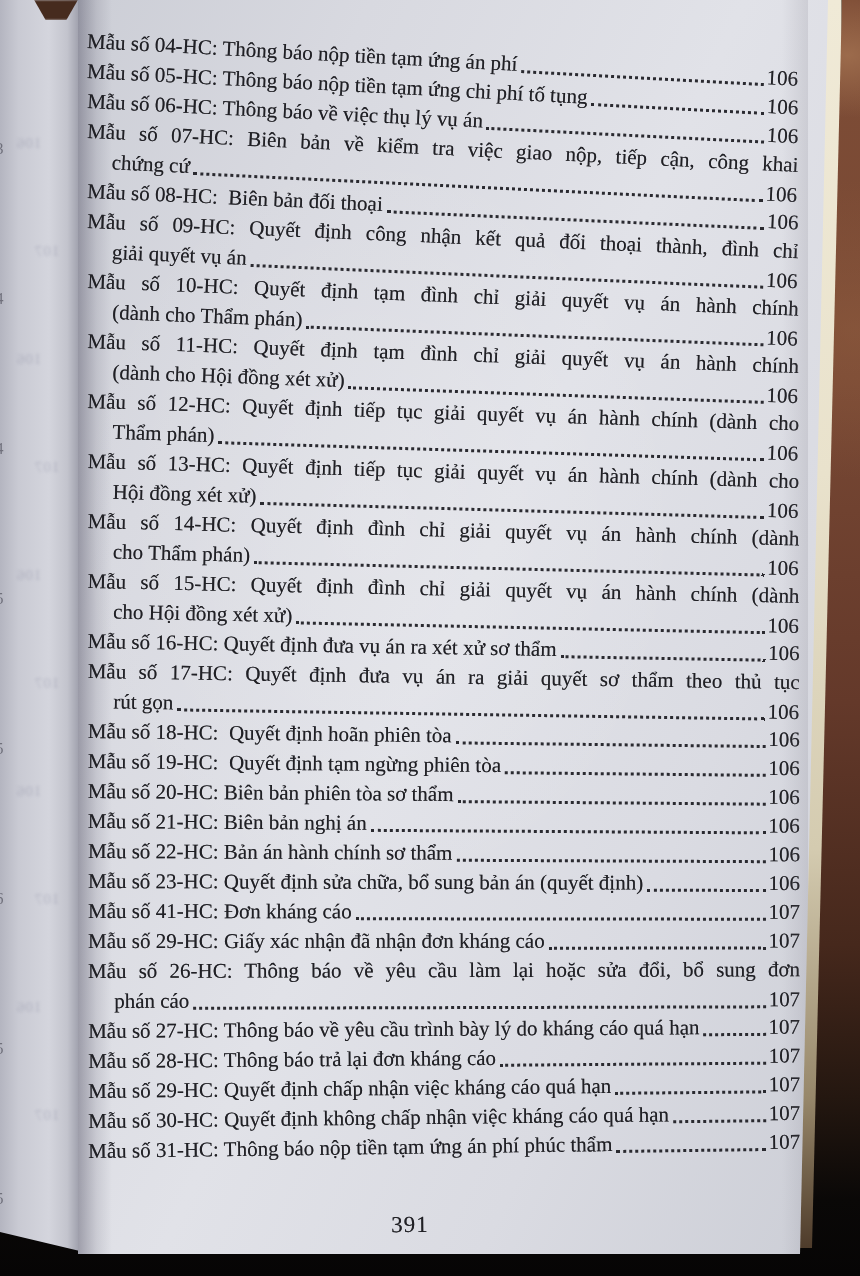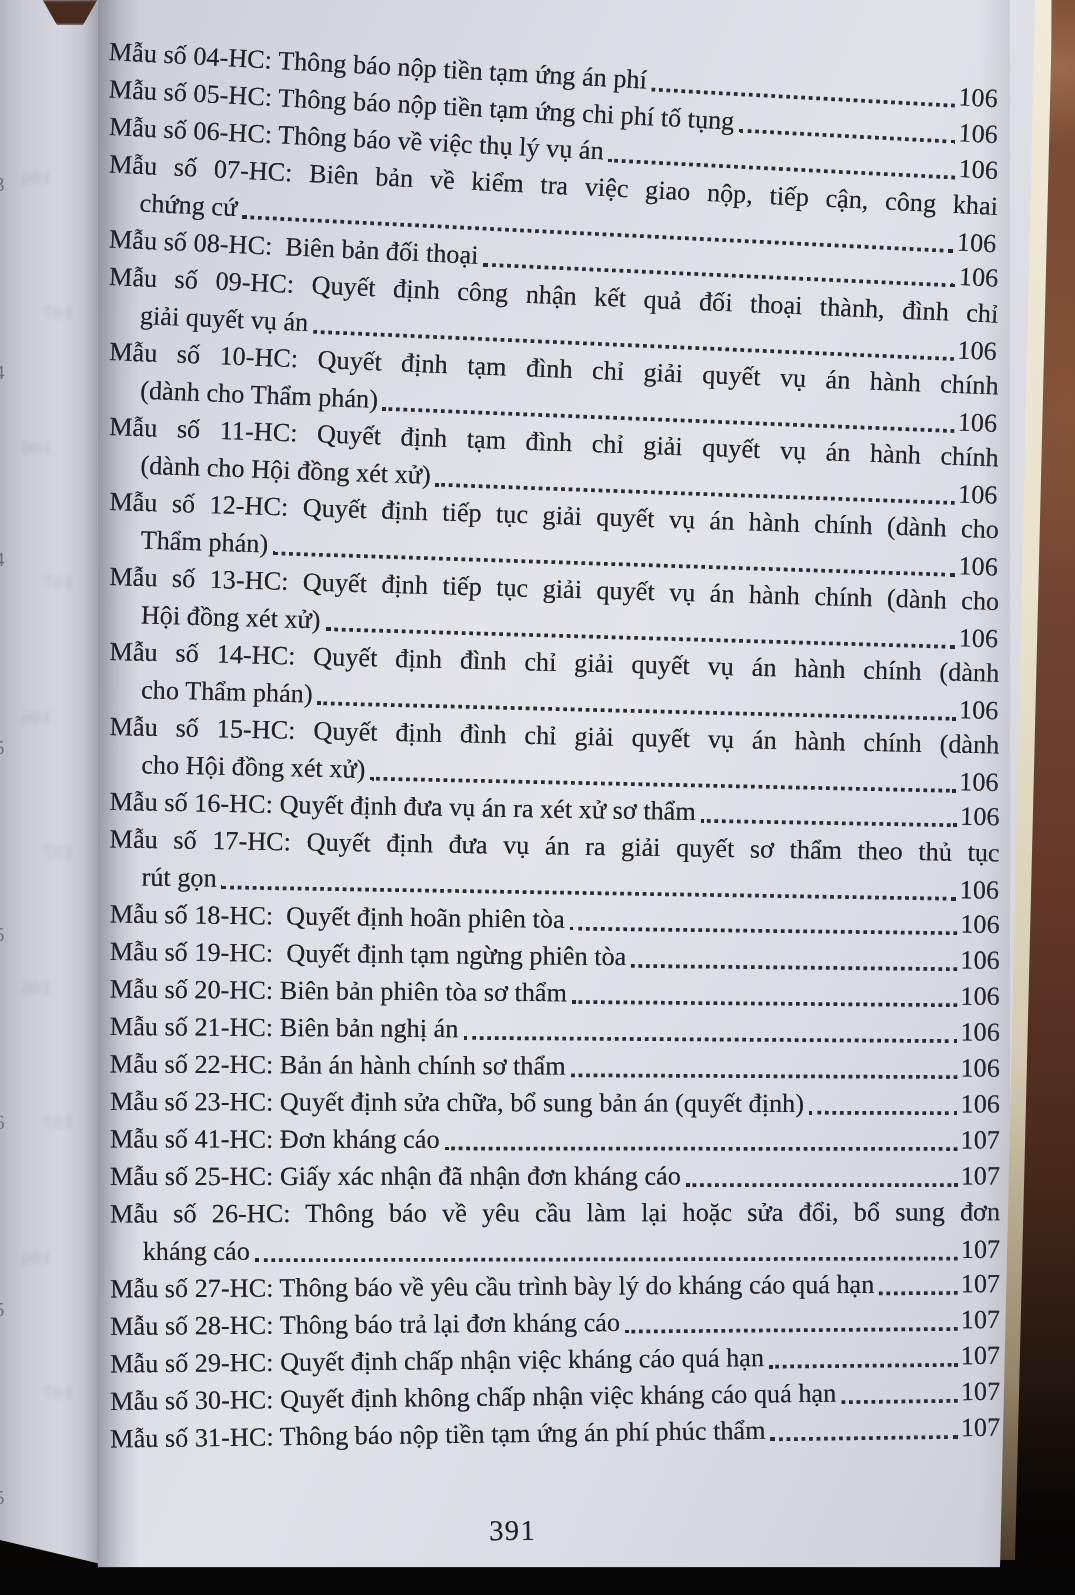--- a/index.html
+++ b/index.html
@@ -247,29 +247,29 @@
   </div>
         <div class="entry" style="--r: 0.06deg;">
     <div class="row">
       <span class="lbl">Mẫu số 41-HC: Đơn kháng cáo</span>
       <span class="leader"></span>
       <span class="pg">107</span>
     </div>
   </div>
         <div class="entry" style="--r: -0.04deg;">
     <div class="row">
-      <span class="lbl">Mẫu số 25-HC: Giấy xác nhận đã nhận đơn kháng cáo</span>
+      <span class="lbl">Mẫu số 29-HC: Giấy xác nhận đã nhận đơn kháng cáo</span>
       <span class="leader"></span>
       <span class="pg">107</span>
     </div>
   </div>
         <div class="entry" style="--r: -0.14deg;">
     <div class="l1">Mẫu số 26-HC: Thông báo về yêu cầu làm lại hoặc sửa đổi, bổ sung đơn</div>
     <div class="row l2">
-      <span class="lbl">kháng cáo</span>
+      <span class="lbl">phán cáo</span>
       <span class="leader"></span>
       <span class="pg">107</span>
     </div>
   </div>
         <div class="entry" style="--r: -0.35deg;">
     <div class="row">
       <span class="lbl">Mẫu số 27-HC: Thông báo về yêu cầu trình bày lý do kháng cáo quá hạn</span>
       <span class="leader"></span>
       <span class="pg">107</span>
     </div>

